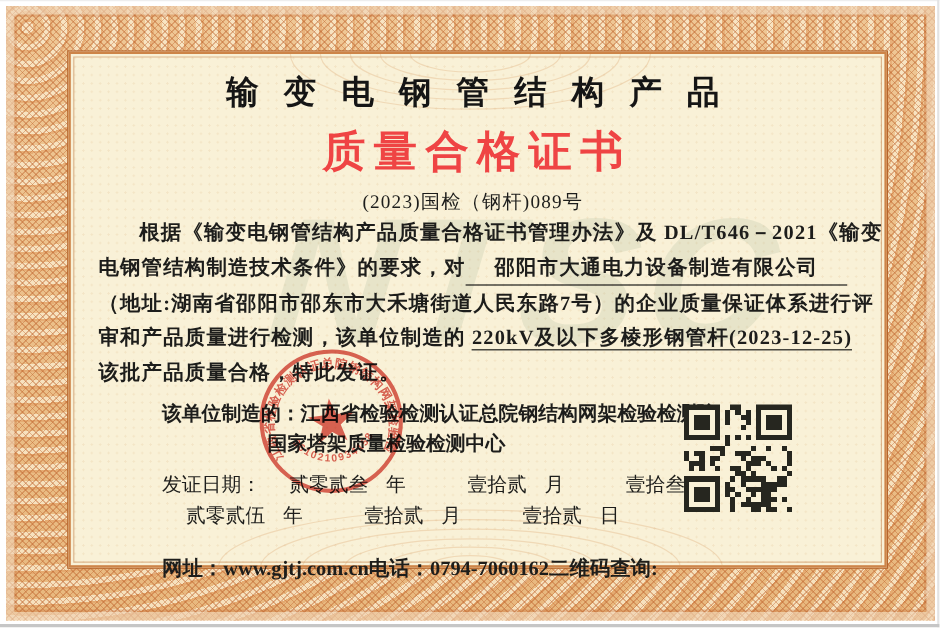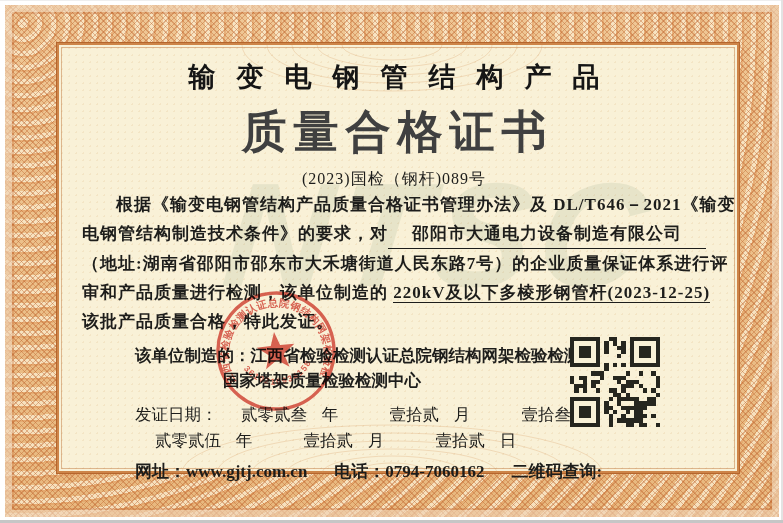--- a/index.html
+++ b/index.html
@@ -41,39 +41,39 @@
   
   .content {
     position:absolute; left:57px; top:43px; right:44px; bottom:50px;
     padding:8px 33px 0 25px; z-index:1; color:#1d1d1b;
   }
   .title1 {
     margin-top:8px; text-align:center; font-size:27px; font-weight:bold;
     letter-spacing:21px; text-indent:21px; white-space:nowrap; color:#151515;
   }
   .title2 {
-    margin-top:7px; text-align:center; font-size:45px; font-weight:bold;
+    margin-top:7px; text-align:center; font-size:36px; font-weight:bold;
     font-family:"Liberation Sans","DejaVu Sans",sans-serif;
-    letter-spacing:7px; text-indent:7px; color:#404040;
+    letter-spacing:7px; text-indent:7px; color:#ef4444;
   }
   .certno { margin-top:7px; text-align:center; font-size:16px; letter-spacing:1px; }
   .para { font-size:17px; font-weight:bold; letter-spacing:1px; line-height:29px; }
   .line { white-space:nowrap; }
   .flexline { display:flex; white-space:nowrap; }
   .indent { text-indent:34px; }
   .ul { border-bottom:1.5px solid #1d1d1b; }
   .fill { flex:1 1 auto; text-align:center; }
   .urow1 { margin-top:7px; padding-left:53px; font-size:16.5px; font-weight:bold; line-height:25px; white-space:nowrap; }
   .urow2 { padding-left:141px; font-size:16.5px; font-weight:bold; line-height:25px; white-space:nowrap; }
   .drow { display:flex; align-items:baseline; padding-left:53px; font-size:16.5px; font-weight:normal; line-height:26px; }
   .drow.first { margin-top:9px; }
   .dlabel { width:86px; }
   .dv { width:86px; text-align:right; }
   .du { width:46px; text-align:center; }
-  .wrow { display:flex; padding-left:53px; margin-top:5px; gap:27px; font-size:17px; font-weight:bold; line-height:26px; white-space:nowrap; }
+  .wrow { display:flex; padding-left:53px; margin-top:18px; font-size:17px; font-weight:bold; line-height:26px; white-space:nowrap; }
   
   .seal {
     position:absolute; left:211px; top:286px; width:130px; height:130px; z-index:2;
     opacity:.82; mix-blend-mode:multiply; transform:rotate(-6deg);
   }
   
   .qr { position:absolute; left:570px; top:337px; width:90px; height:90px; z-index:2; }
 </style>
 </head>
 <body>

